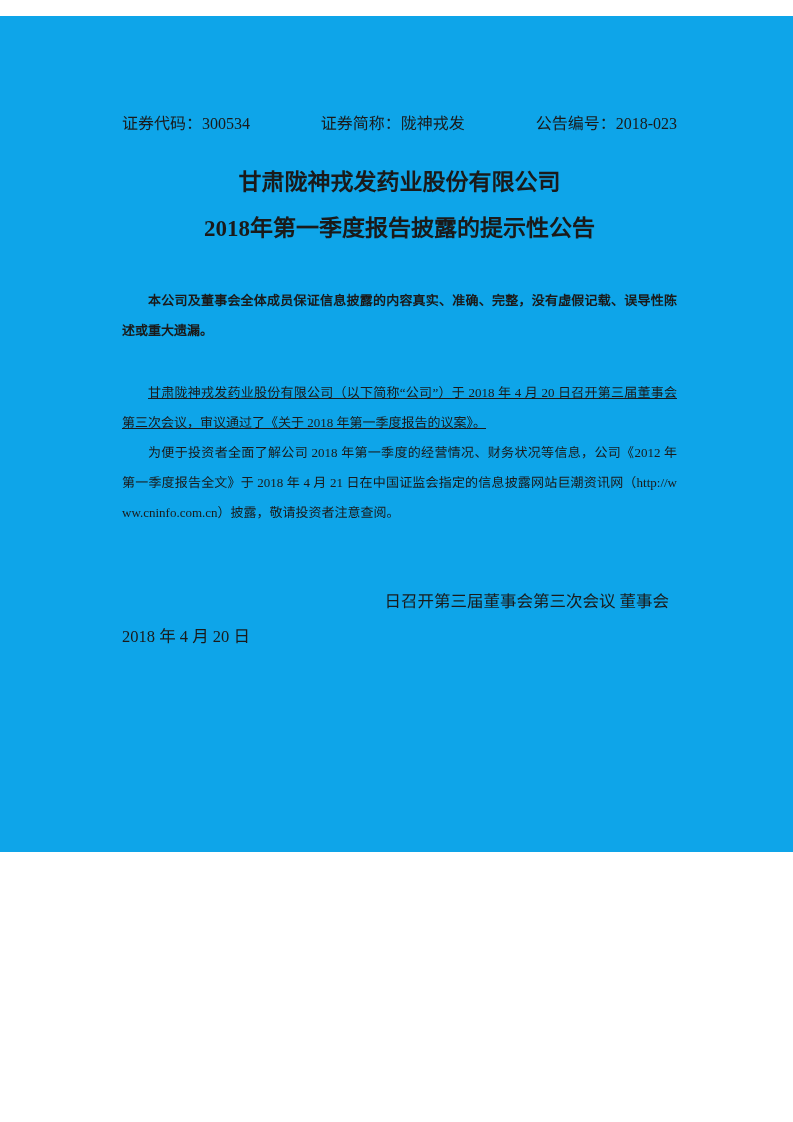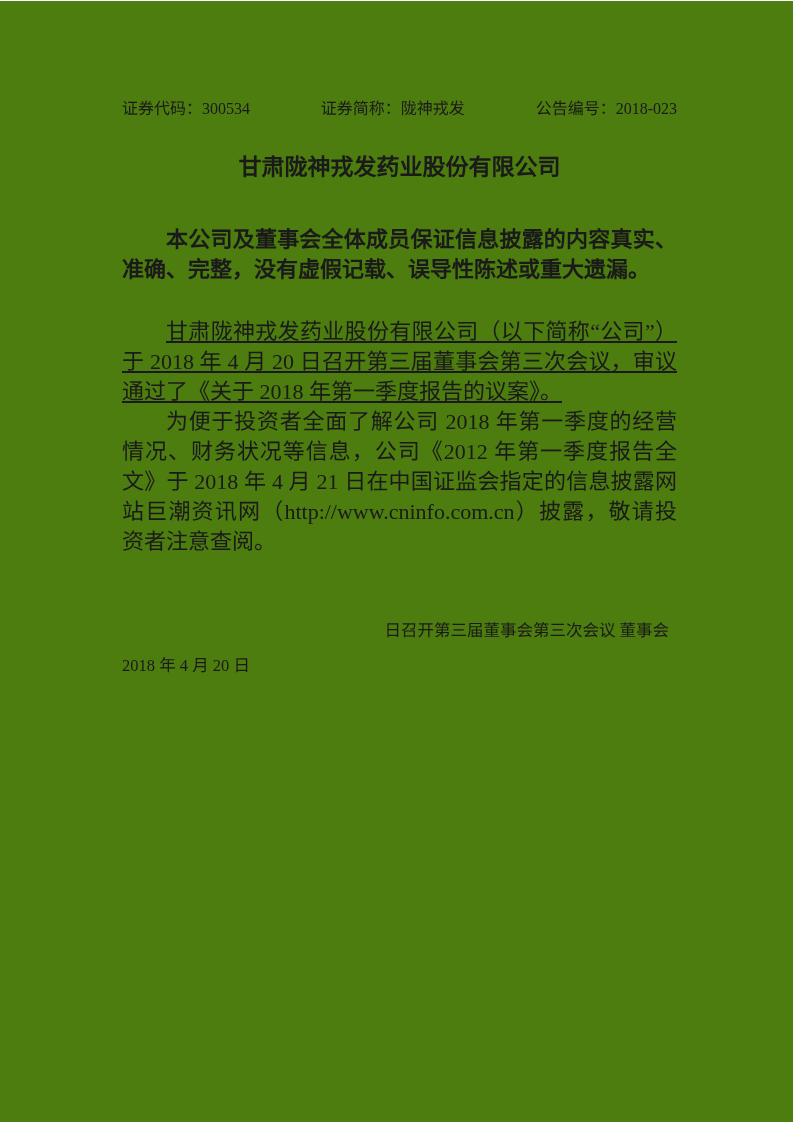--- a/index.html
+++ b/index.html
@@ -6,23 +6,23 @@
   html, body {
     background: #ffffff;
   }
   body {
     font-family: "Liberation Serif", "DejaVu Serif", serif;
     color: #1a1a1a;
   }
   .page {
     position: relative;
     width: 793px;
-    height: 1122px;
-    margin: 1px auto;
-    background: #4d7c0f;
+    height: 836px;
+    margin: 16px auto;
+    background: #0ea5e9;
     overflow: hidden;
   }
   .content {
     position: absolute;
     left: 122px;
     top: 98px;
     width: 555px;
   }
   .doc-header {
     display: flex;
@@ -40,21 +40,21 @@
     line-height: 26px;
   }
   .doc-subtitle {
     margin-top: 20px;
     text-align: center;
     font-size: 23px;
     font-weight: bold;
     line-height: 26px;
   }
   p.body-par {
-    font-size: 22px;
+    font-size: 13px;
     line-height: 30px;
     text-align: justify;
     text-indent: 2em;
     word-break: break-all;
   }
   .disclaimer {
     margin-top: 44px;
     font-weight: bold;
   }
   .par-first { margin-top: 32px; text-decoration: underline; }
@@ -79,20 +79,21 @@
 <div class="page">
   <div class="content">
 
     <div class="doc-header">
       <span>证券代码：300534</span>
       <span>证券简称：陇神戎发</span>
       <span>公告编号：2018-023</span>
     </div>
 
     <div class="doc-title">甘肃陇神戎发药业股份有限公司</div>
+    <div class="doc-subtitle">2018年第一季度报告披露的提示性公告</div>
 
     <p class="body-par disclaimer">本公司及董事会全体成员保证信息披露的内容真实、准确、完整，没有虚假记载、误导性陈述或重大遗漏。</p>
 
     <p class="body-par par-first">甘肃陇神戎发药业股份有限公司（以下简称“公司”）于 2018 年 4 月 20 日召开第三届董事会第三次会议，审议通过了《关于 2018 年第一季度报告的议案》。</p>
     <p class="body-par">为便于投资者全面了解公司 2018 年第一季度的经营情况、财务状况等信息，公司《2012 年第一季度报告全文》于 2018 年 4 月 21 日在中国证监会指定的信息披露网站巨潮资讯网（http://www.cninfo.com.cn）披露，敬请投资者注意查阅。</p>
 
     <div class="signature-block">
       <div class="signature-line">日召开第三届董事会第三次会议 董事会</div>
       <div class="date-line">2018 年 4 月 20 日</div>
     </div>

